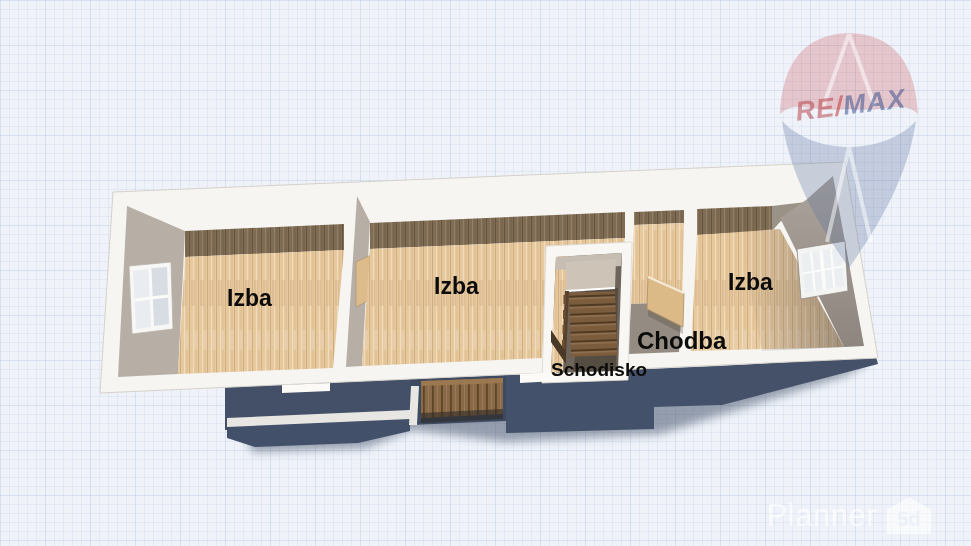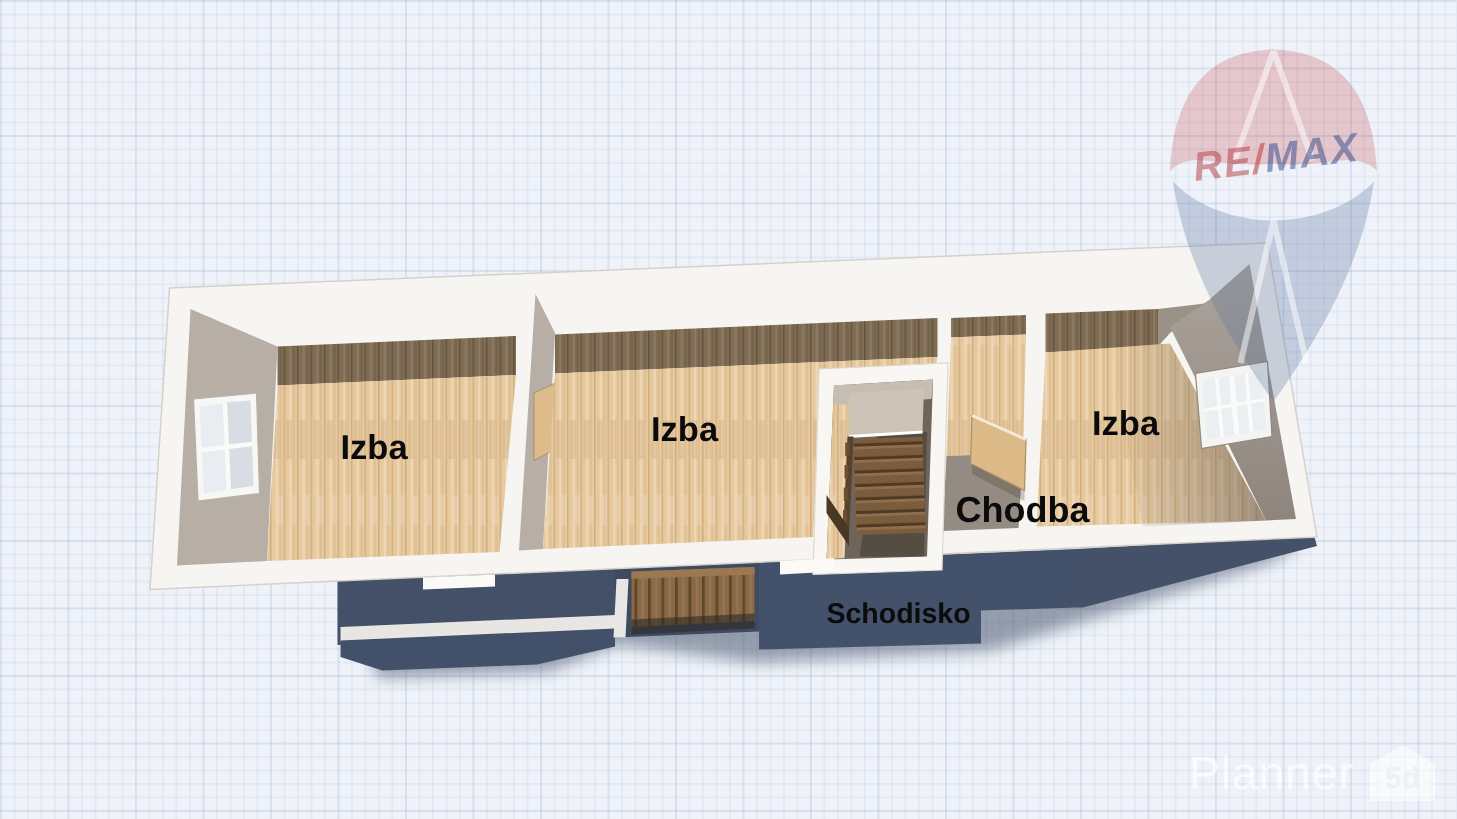--- a/index.html
+++ b/index.html
@@ -16,23 +16,23 @@
   }
   svg{position:absolute;left:0;top:0;}
   .lbl{
     position:absolute;font-family:"Liberation Sans",sans-serif;
     font-weight:700;color:#0b0b0b;line-height:1;white-space:nowrap;
   }
   #lbl-izba1{left:227px;top:287px;font-size:23px;}
   #lbl-izba2{left:434px;top:275px;font-size:23px;}
   #lbl-izba3{left:728px;top:271px;font-size:23px;}
   #lbl-chodba{left:637px;top:329px;font-size:24px;}
-  #lbl-schodisko{left:551px;top:360px;font-size:19px;margin-top:40px;}
+  #lbl-schodisko{left:551px;top:360px;font-size:19px;}
   .planner{
-    position:absolute;right:14px;bottom:12px;
+    position:absolute;right:40px;bottom:12px;
     display:flex;align-items:center;gap:10px;
   }
   .planner-text{
     font-size:31px;font-weight:500;letter-spacing:.5px;
     color:rgba(255,255,255,.62);
   }
   .planner-badge{
     width:44px;height:37px;
     background:rgba(255,255,255,.55);
     clip-path:polygon(0 34%,50% 0,100% 34%,100% 100%,0 100%);

